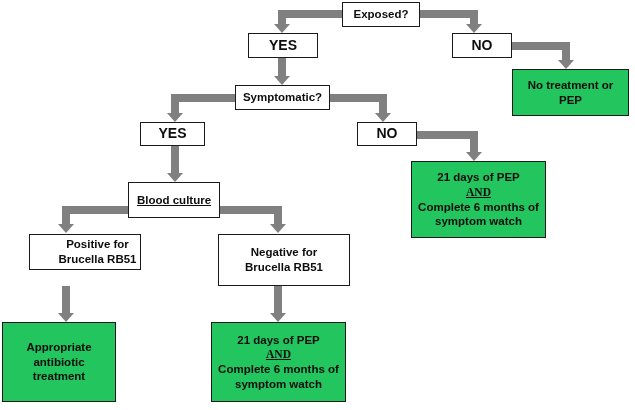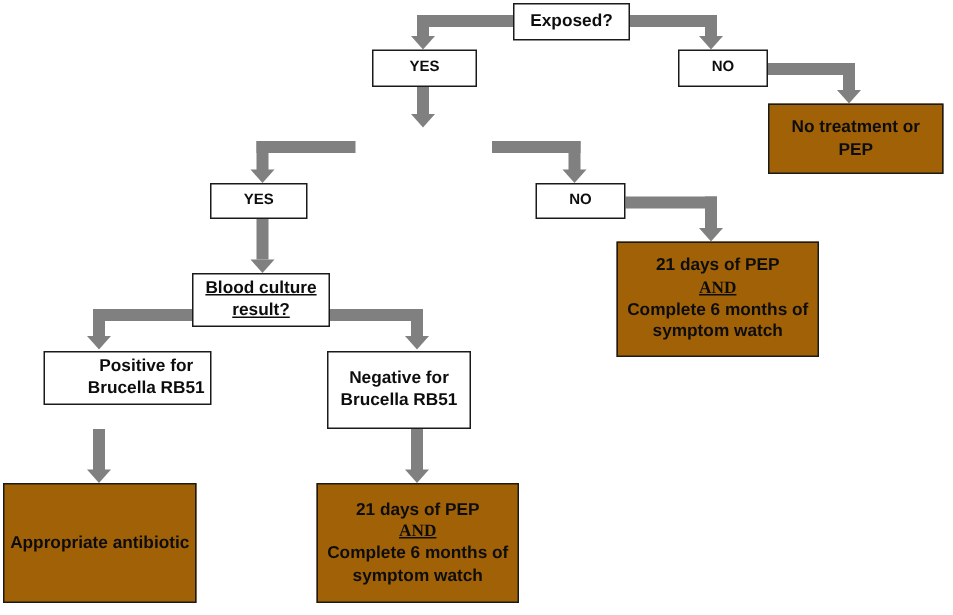--- a/index.html
+++ b/index.html
@@ -32,23 +32,23 @@
     font-weight: bold;
     line-height: 1.28;
     z-index: 3;
   }
   .node .inner {
     width: 100%;
     padding: 0 3px;
     box-sizing: border-box;
   }
   .node.decision { font-size: 11.5px; }
-  .node.small    { font-size: 10px; }
+  .node.small    { font-size: 14px; }
   .node.outcome  {
-    background: #a16207;
+    background: #22c55e;
     font-size: 11.5px;
   }
   .node.result   { font-size: 11.5px; }
   .node .u { text-decoration: underline; font-family: Liberation Serif, serif; }
 
   
   .seg {
     position: absolute;
     background: #808080;
     z-index: 1;
@@ -125,20 +125,23 @@
   <div class="node small" style="left:452px; top:33px; width:60px; height:25px;">
     <div class="inner">NO</div>
   </div>
 
   <div class="node outcome" style="left:512px; top:69px; width:117px; height:47px;">
     <div class="inner">
       <div>No treatment or PEP</div>
     </div>
   </div>
 
+  <div class="node decision" style="left:235px; top:85px; width:95px; height:25px;">
+    <div class="inner">Symptomatic?</div>
+  </div>
 
   <div class="node small" style="left:140px; top:122px; width:65px; height:24px;">
     <div class="inner">YES</div>
   </div>
 
   <div class="node small" style="left:357px; top:122px; width:60px; height:24px;">
     <div class="inner">NO</div>
   </div>
 
   <div class="node outcome" style="left:411px; top:161px; width:135px; height:77px;">
@@ -146,41 +149,41 @@
       <div>21 days of PEP</div>
       <div class="u">AND</div>
       <div>Complete 6 months of</div>
       <div>symptom watch</div>
     </div>
   </div>
 
   <div class="node decision" style="left:128px; top:182px; width:92px; height:36px;text-decoration:underline;">
     <div class="inner">
       <div>Blood culture</div>
-      <div>result?</div>
     </div>
   </div>
 
   <div class="node result" style="left:29px; top:234px; width:112px; height:36px;padding-left:25px;">
     <div class="inner">
       <div>Positive for</div>
       <div>Brucella RB51</div>
     </div>
   </div>
 
-  <div class="node result" style="left:218px; top:234px; width:96px; height:52px;">
+  <div class="node result" style="left:218px; top:234px; width:132px; height:52px;">
     <div class="inner">
       <div>Negative for</div>
       <div>Brucella RB51</div>
     </div>
   </div>
 
-  <div class="node outcome" style="left:2px; top:322px; width:129px; height:80px;">
+  <div class="node outcome" style="left:2px; top:322px; width:114px; height:80px;">
     <div class="inner">
       <div>Appropriate antibiotic</div>
+      <div>treatment</div>
     </div>
   </div>
 
   <div class="node outcome" style="left:211px; top:322px; width:135px; height:80px;">
     <div class="inner">
       <div>21 days of PEP</div>
       <div class="u">AND</div>
       <div>Complete 6 months of</div>
       <div>symptom watch</div>
     </div>

